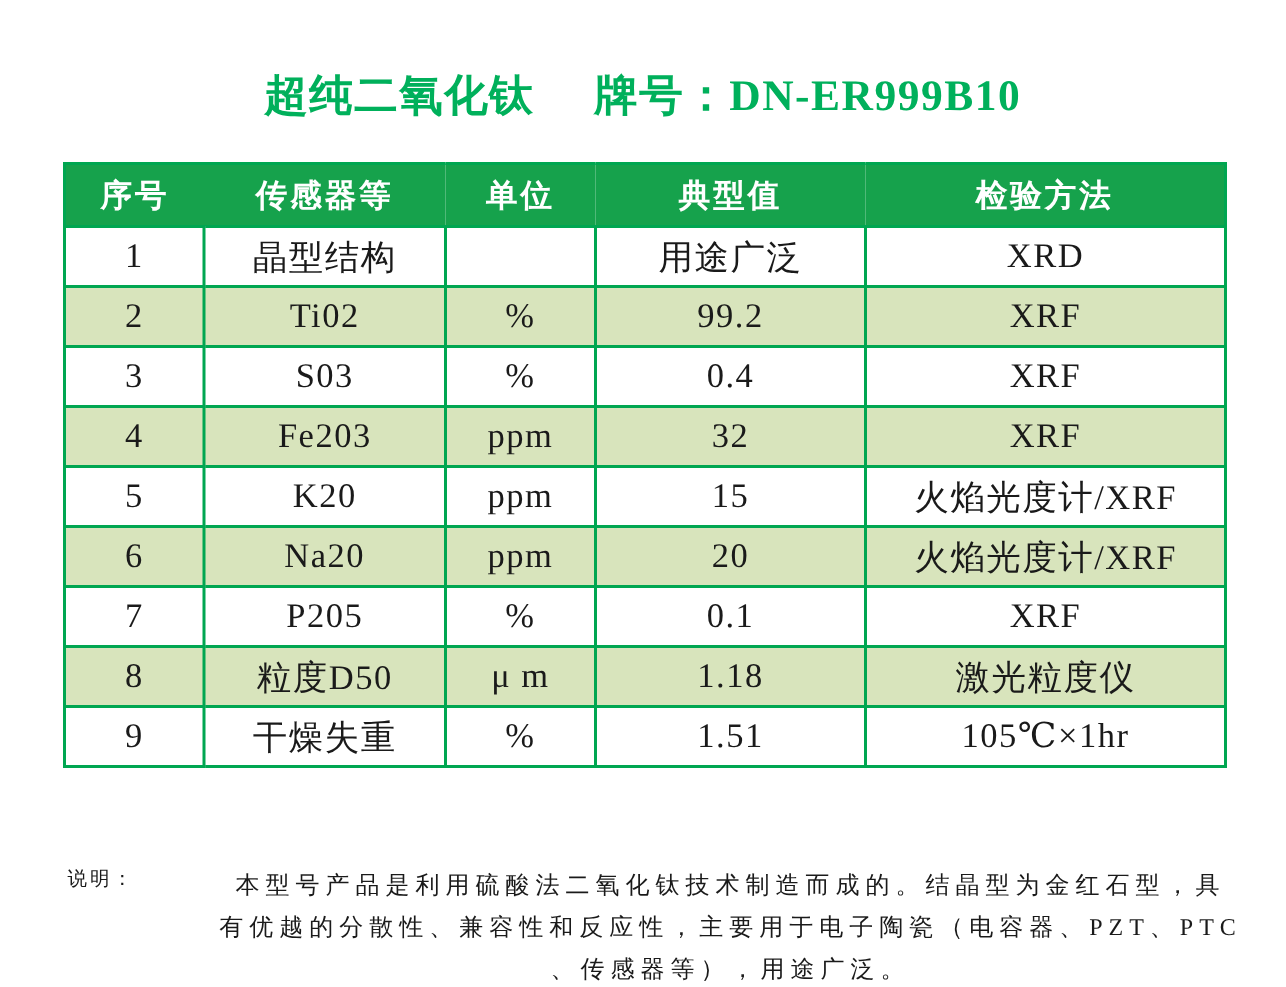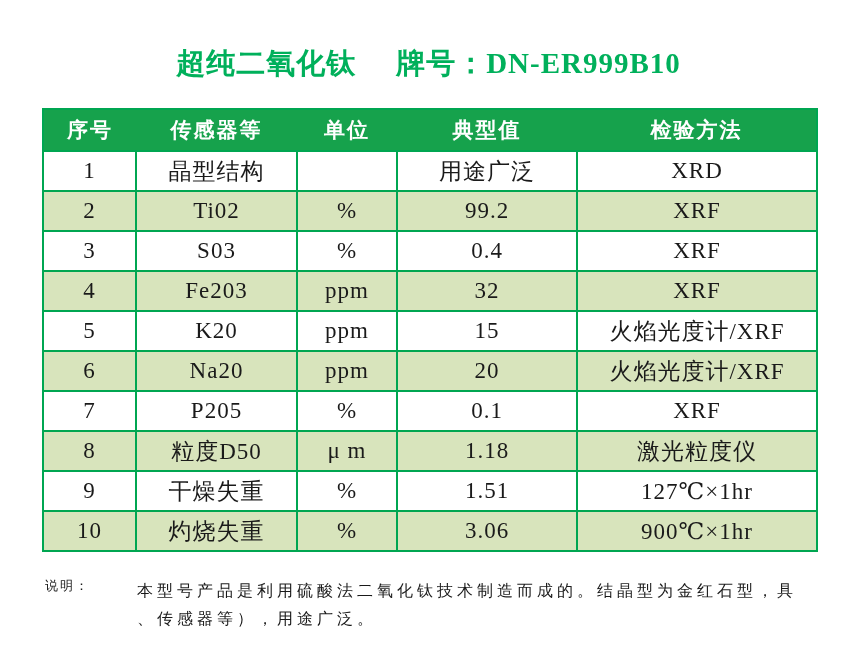--- a/index.html
+++ b/index.html
@@ -61,21 +61,21 @@
     font-size:13px;letter-spacing:2px;
     white-space:nowrap;
   }
   .note-text{
     position:absolute;left:137px;top:577px;
     width:700px;
     font-size:16px;
     letter-spacing:4px;
     line-height:28px;
   }
-  .note-line{white-space:nowrap;}
+  .note-line{white-space:nowrap;text-align:center;}
 </style>
 </head>
 <body>
 
 <div class="page">
 
   <div class="title">
     <span>超纯二氧化钛</span><span class="model">牌号：DN-ER999B10</span>
   </div>
 
@@ -159,32 +159,26 @@
       <td>μ m</td>
       <td>1.18</td>
       <td>激光粒度仪</td>
     </tr>
 
     <tr>
       <td>9</td>
       <td>干燥失重</td>
       <td>%</td>
       <td>1.51</td>
-      <td>127℃×1hr</td>
+      <td>105℃×1hr</td>
     </tr>
 
-    <tr>
-      <td>10</td>
-      <td>灼烧失重</td>
-      <td>%</td>
-      <td>3.06</td>
-      <td>900℃×1hr</td>
-    </tr>
   </tbody>
   </table>
 
   <div class="note-label">说明：</div>
   <div class="note-text" id="note-lines">
       <div class="note-line">本型号产品是利用硫酸法二氧化钛技术制造而成的。结晶型为金红石型，具</div>
+      <div class="note-line">有优越的分散性、兼容性和反应性，主要用于电子陶瓷（电容器、PZT、PTC</div>
       <div class="note-line">、传感器等），用途广泛。</div>
     </div>
 
 </div>
 
 </body></html>

